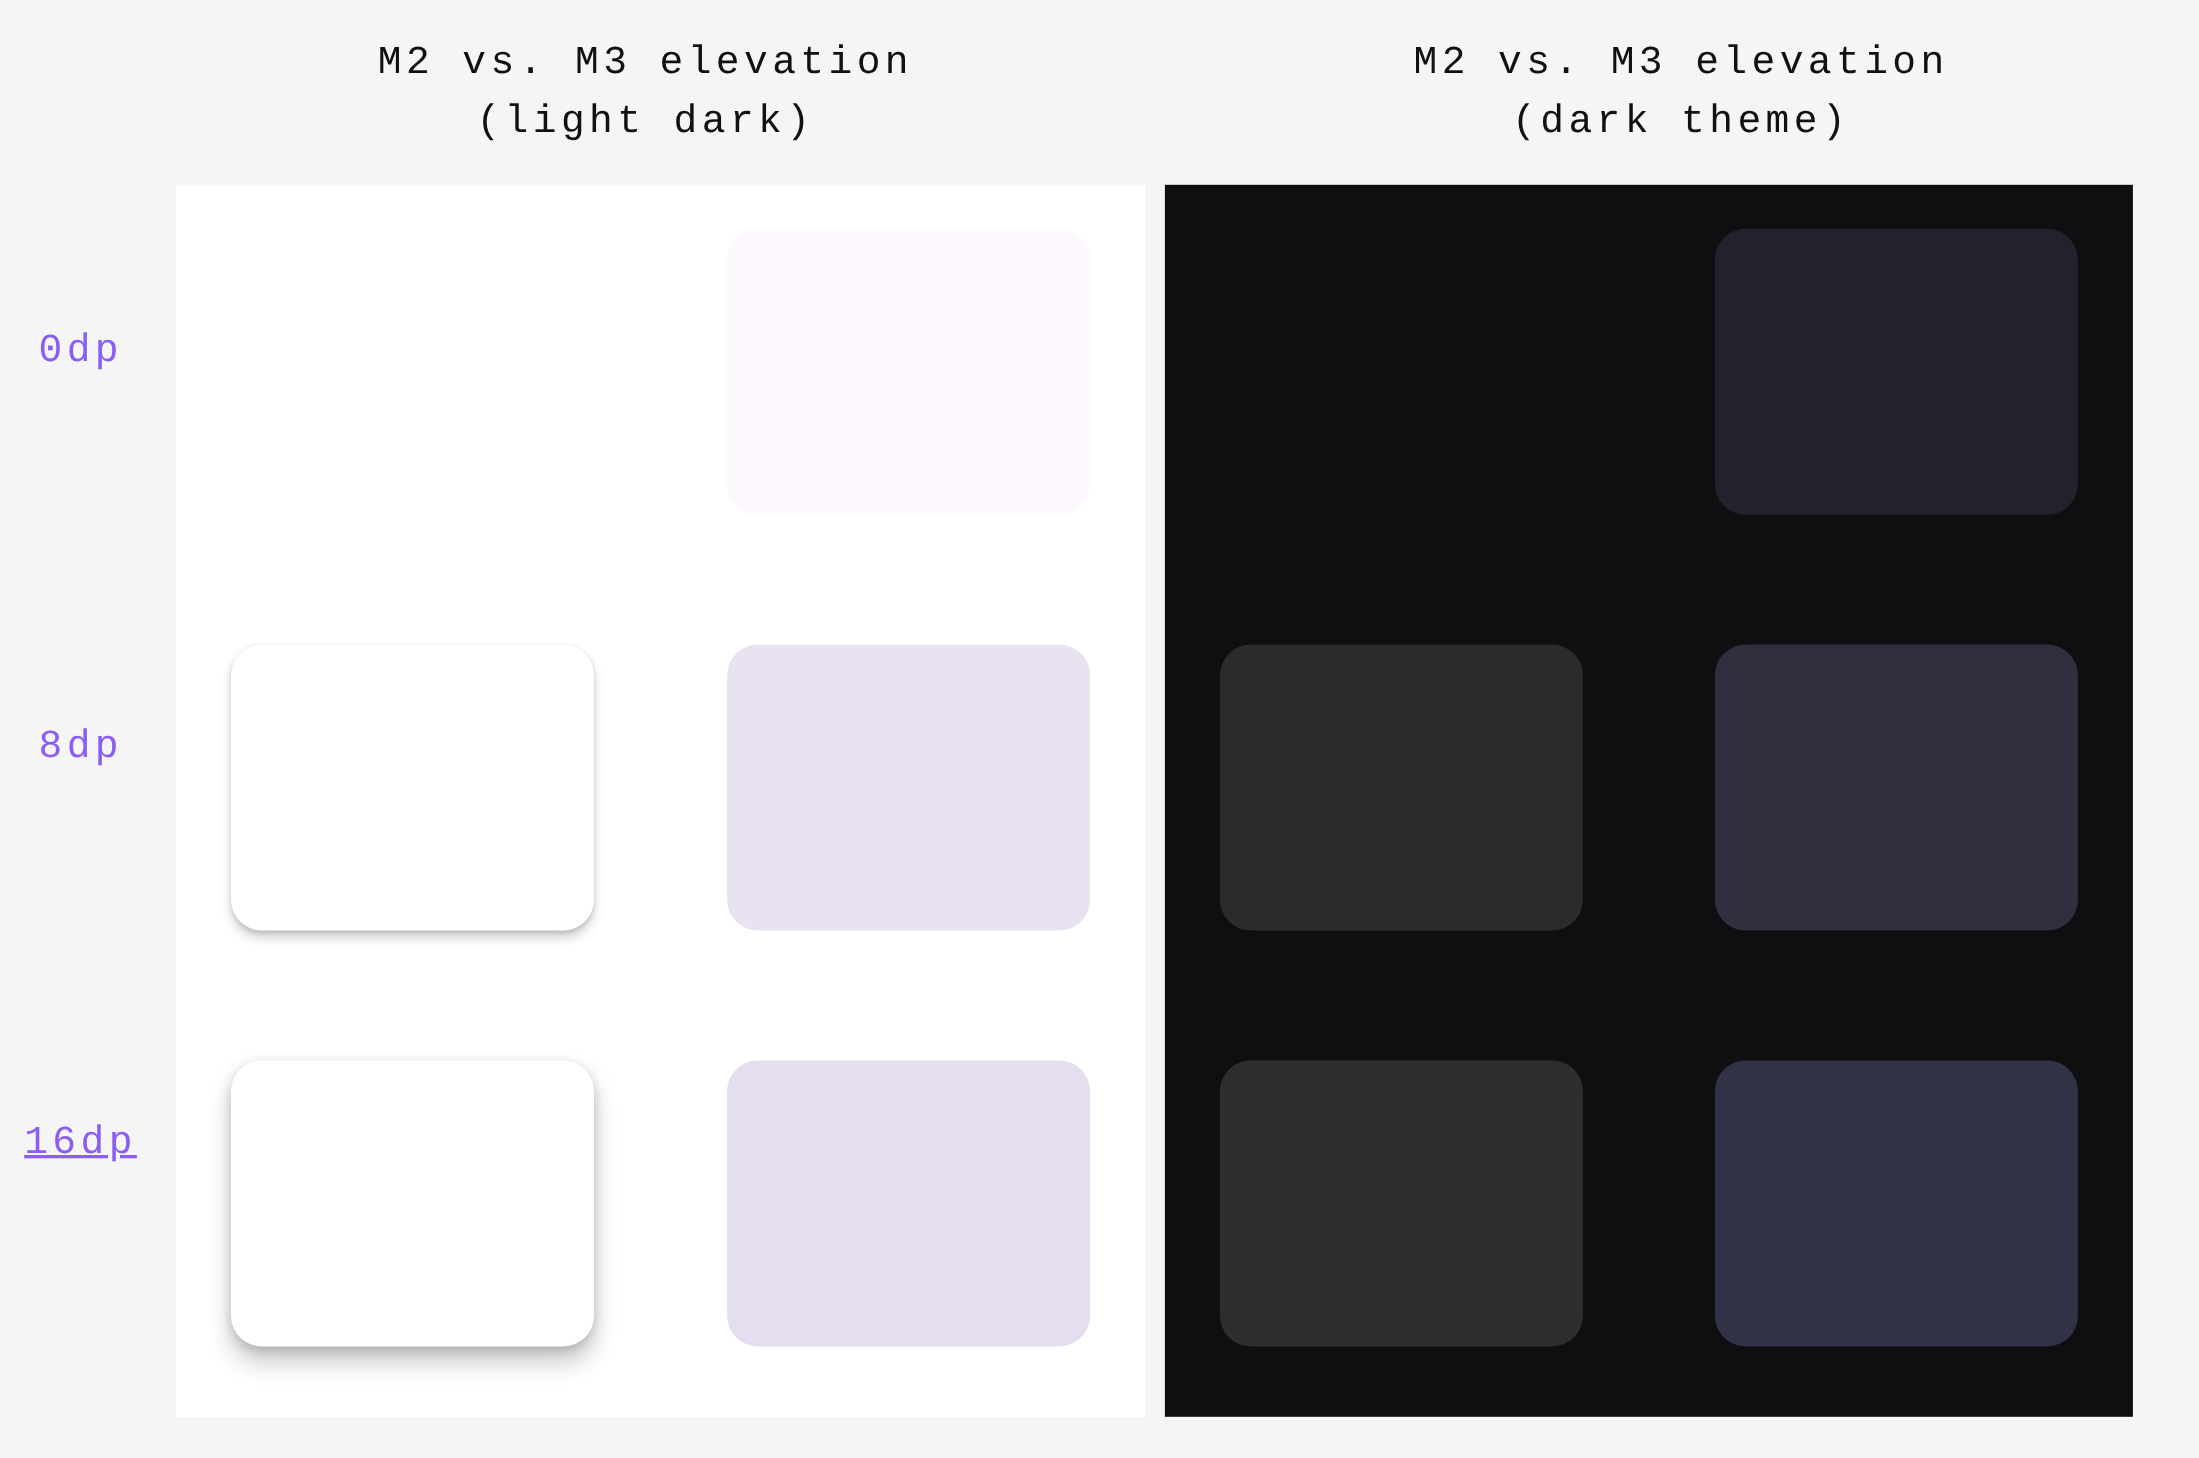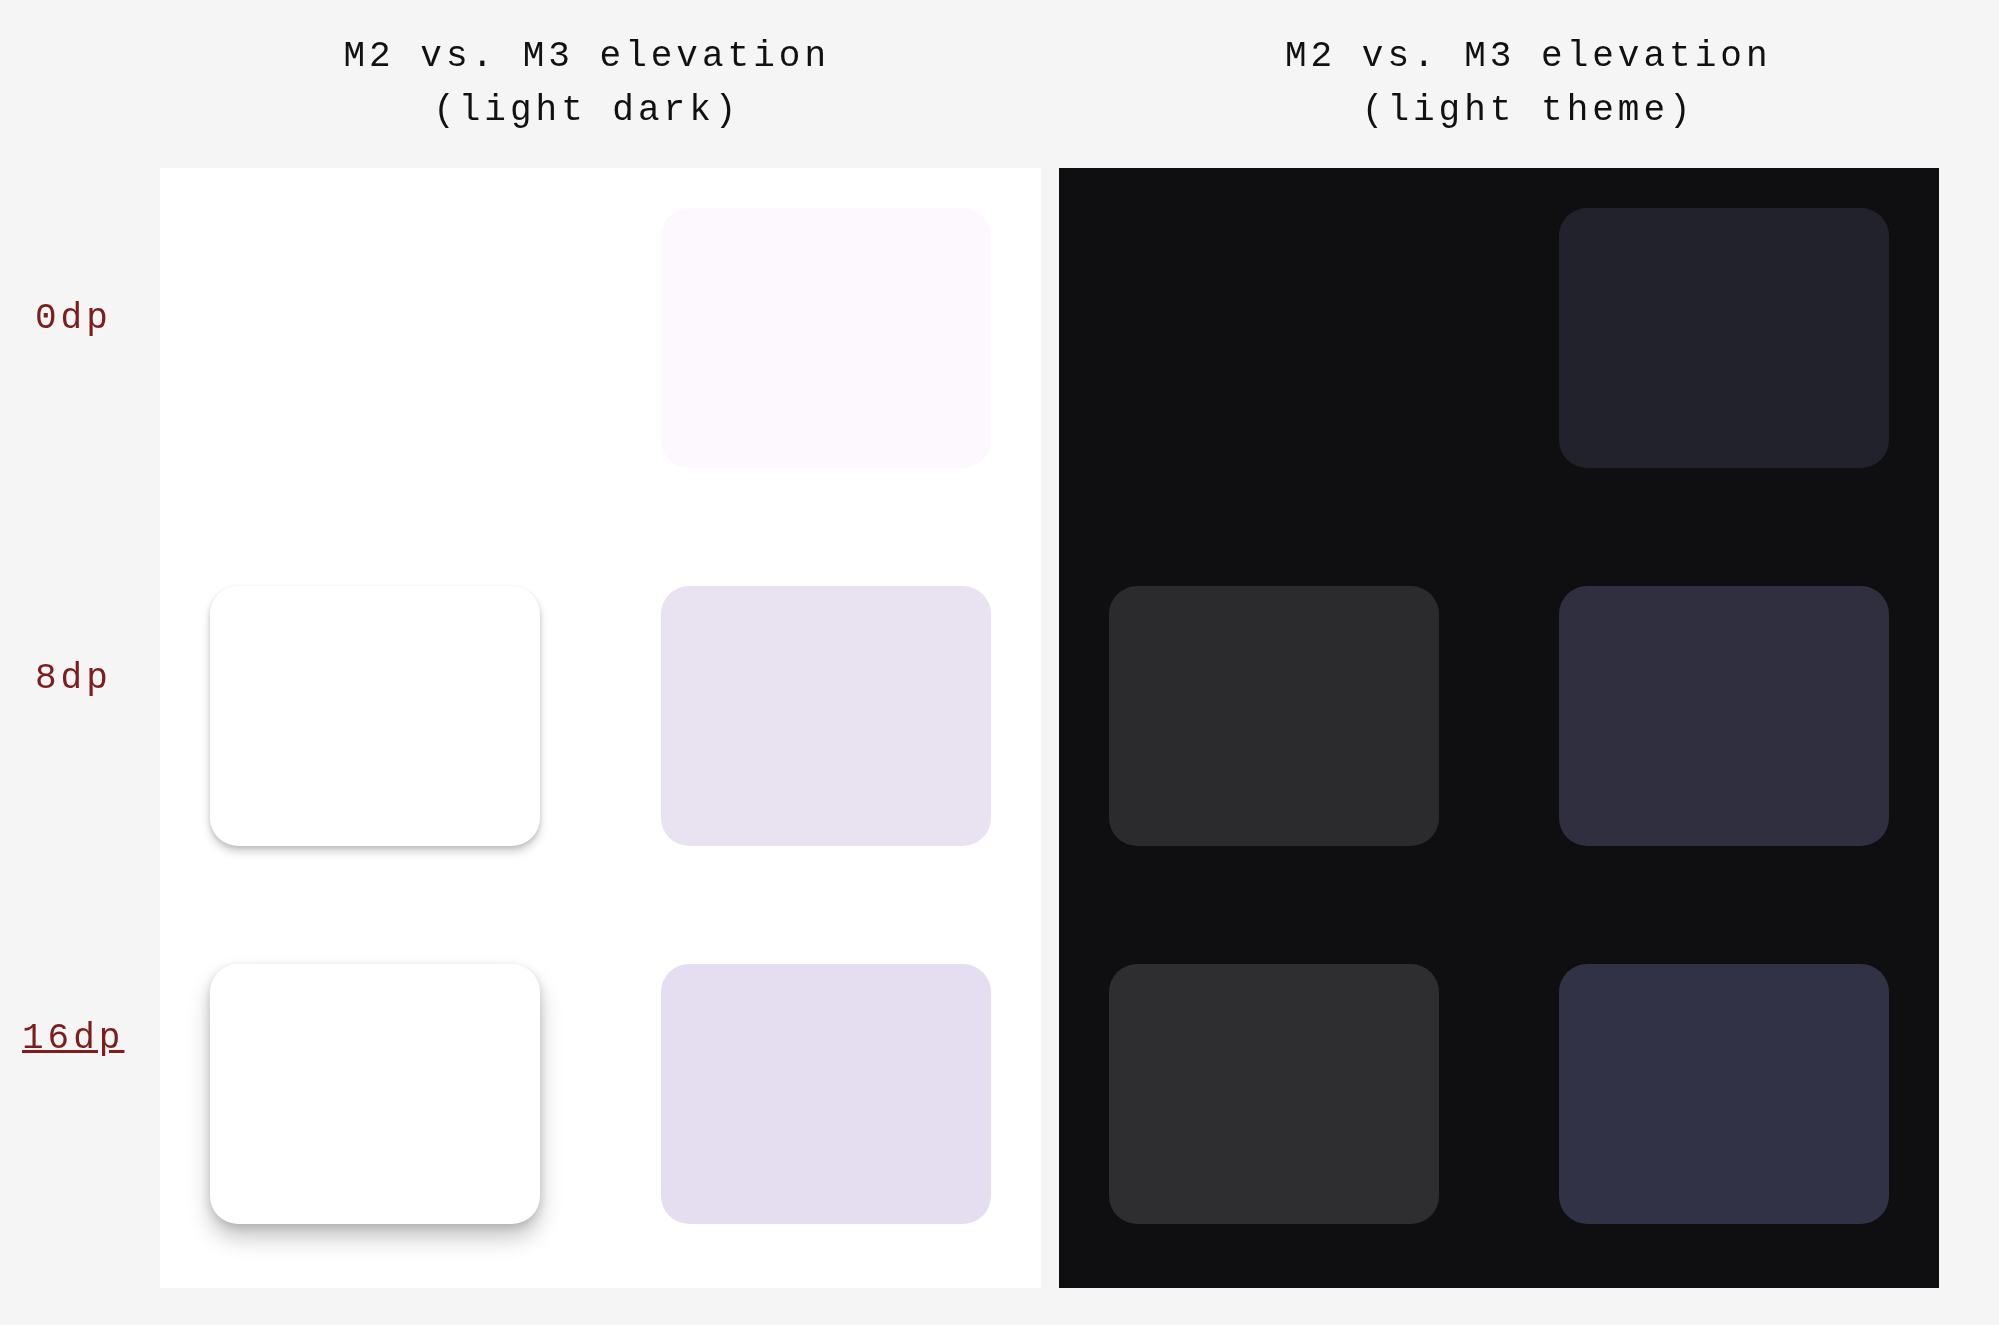--- a/index.html
+++ b/index.html
@@ -45,21 +45,21 @@
 
     .labels-col {
       width: 160px;
       position: relative;
     }
 
     .elevation-label {
       position: absolute;
       left: 35px;
       font-size: 36px;
-      color: #7f1d1d;
+      color: #8b5cf6;
       letter-spacing: 4px;
       white-space: nowrap;
     }
 
     .panels-wrap {
       flex: 1;
       display: flex;
       gap: 18px;
       padding-right: 60px;
     }
@@ -111,21 +111,21 @@
 
 <div class="container">
 
   <div class="headers">
     <div class="header-block">
       <div>M2 vs. M3 elevation</div>
       <div>(light dark)</div>
     </div>
     <div class="header-block">
       <div>M2 vs. M3 elevation</div>
-      <div>(light theme)</div>
+      <div>(dark theme)</div>
     </div>
   </div>
 
   <div class="panels-area">
 
     <div class="labels-col">
       <div class="elevation-label" style="top:130px;">0dp</div>
       <div class="elevation-label" style="top:490px;">8dp</div>
       <div class="elevation-label" style="top:850px; left:22px;text-decoration:underline;">16dp</div>
     </div>

